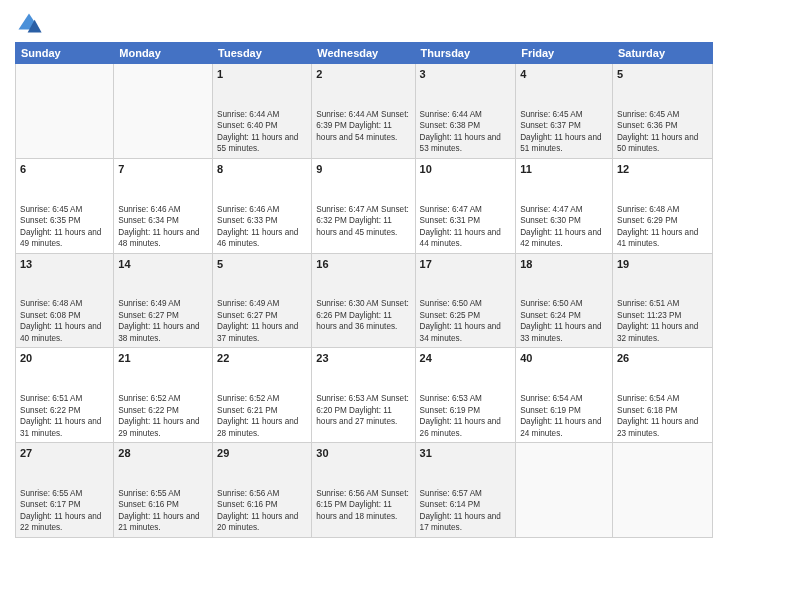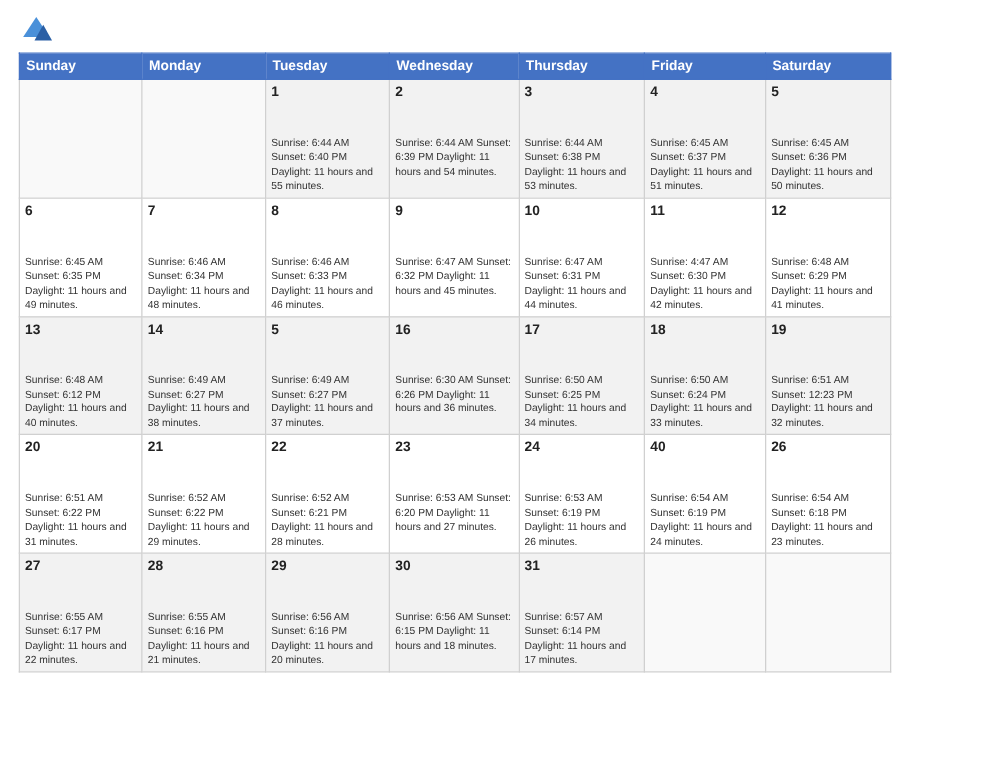--- a/index.html
+++ b/index.html
@@ -208,21 +208,21 @@
             <span class="day-num">12</span>
             <div class="cell-info">Sunrise: 6:48 AM
 Sunset: 6:29 PM
 Daylight: 11 hours and 41 minutes.</div>
           </td>
         </tr>
         <tr>
           <td>
             <span class="day-num">13</span>
             <div class="cell-info">Sunrise: 6:48 AM
-Sunset: 6:12 PM
+Sunset: 6:08 PM
 Daylight: 11 hours and 40 minutes.</div>
           </td>
           <td>
             <span class="day-num">14</span>
             <div class="cell-info">Sunrise: 6:49 AM
 Sunset: 6:27 PM
 Daylight: 11 hours and 38 minutes.</div>
           </td>
           <td>
             <span class="day-num">5</span>
@@ -244,21 +244,21 @@
           </td>
           <td>
             <span class="day-num">18</span>
             <div class="cell-info">Sunrise: 6:50 AM
 Sunset: 6:24 PM
 Daylight: 11 hours and 33 minutes.</div>
           </td>
           <td>
             <span class="day-num">19</span>
             <div class="cell-info">Sunrise: 6:51 AM
-Sunset: 12:23 PM
+Sunset: 11:23 PM
 Daylight: 11 hours and 32 minutes.</div>
           </td>
         </tr>
         <tr>
           <td>
             <span class="day-num">20</span>
             <div class="cell-info">Sunrise: 6:51 AM
 Sunset: 6:22 PM
 Daylight: 11 hours and 31 minutes.</div>
           </td>

